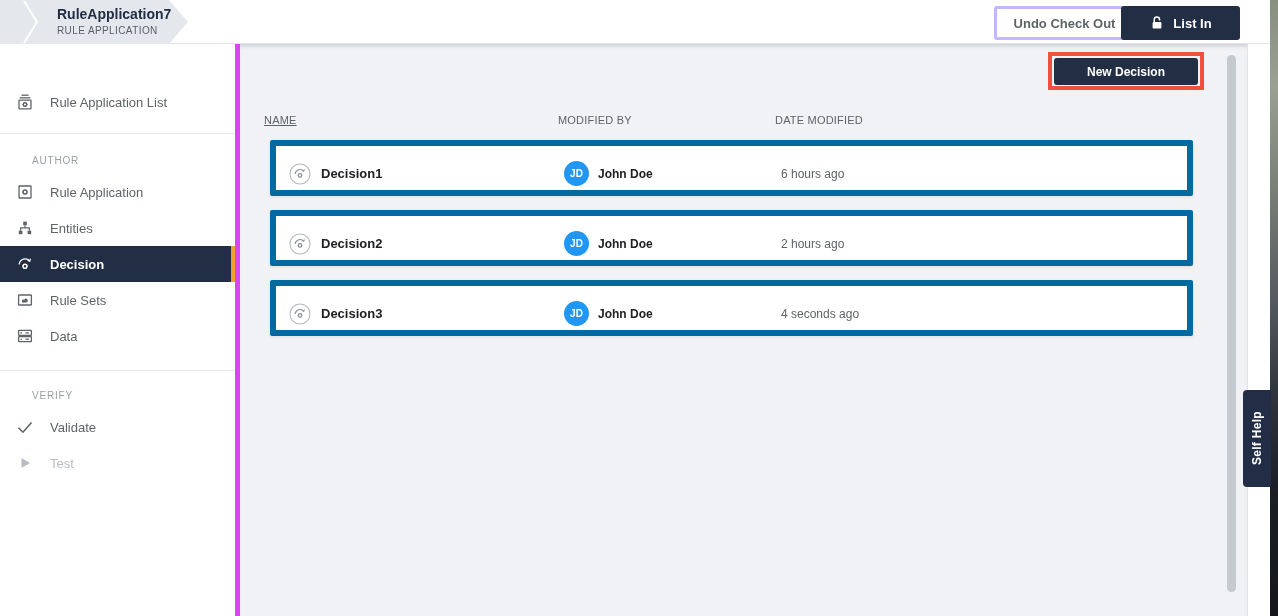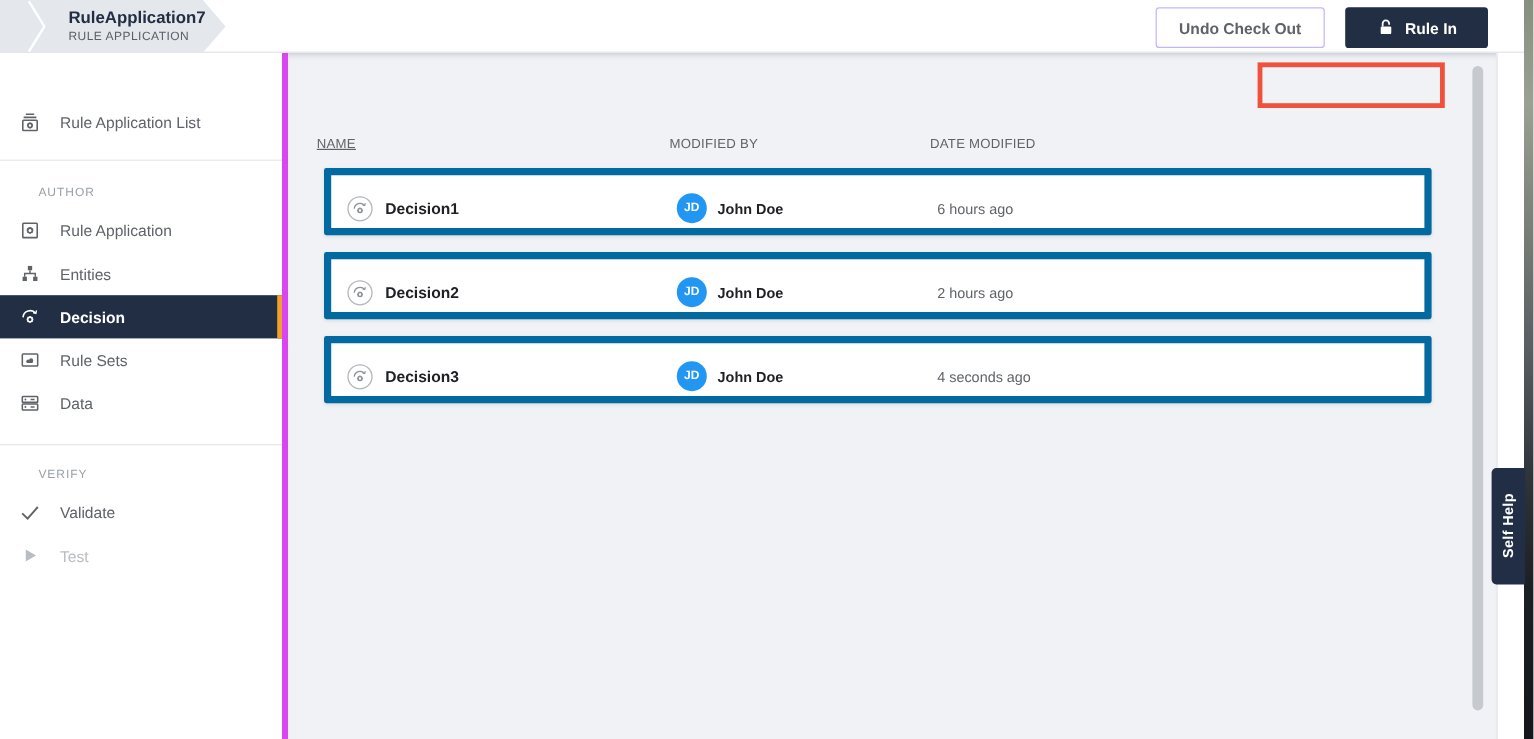--- a/index.html
+++ b/index.html
@@ -11,22 +11,22 @@
   .header { position:absolute; top:0; left:0; width:1270px; height:44px;
     background:#ffffff; border-bottom:1px solid #e1e3e6; z-index:5; }
   .crumb { position:absolute; top:0; left:0; width:188px; height:44px;
     background:#e4e7eb;
     clip-path:polygon(0 0, 169px 0, 188px 22px, 169px 44px, 0 44px);padding-left:12px; }
   .crumb-sep { position:absolute; left:23px; top:0; }
   .crumb-text { position:absolute; left:57px; top:6px; line-height:1.25; }
   .crumb-title { font-size:14px; font-weight:bold; color:#222e44; }
   .crumb-sub { font-size:10px; color:#5a6068; letter-spacing:.4px; margin-top:1px; }
 
-  .btn-undo { position:absolute; left:963px; top:6px; width:141px; height:34px;
-    background:#ffffff; border:1px solid #c4b5fd; border-radius:3px;
+  .btn-undo { position:absolute; left:994px; top:6px; width:141px; height:34px;
+    background:#ffffff; border:3px solid #c4b5fd; border-radius:3px;
     color:#5f6368; font-size:13px; font-weight:bold; display:flex;
     align-items:center; justify-content:center; cursor:pointer; }
   .btn-checkin { position:absolute; left:1121px; top:6px; width:119px; height:34px;
     background:#222e44; border:none; border-radius:3px; color:#ffffff;
     font-size:13px; font-weight:bold; display:flex; gap:8px;
     align-items:center; justify-content:center; cursor:pointer; }
 
   
   .sidebar { position:absolute; top:44px; left:0; width:240px; height:572px;
     background:#ffffff; border-right:5px solid #d946ef; z-index:4; }
@@ -102,21 +102,21 @@
         <div class="crumb-title">RuleApplication7</div>
         <div class="crumb-sub">RULE APPLICATION</div>
       </div>
     </div>
     <button class="btn-undo">Undo Check Out</button>
     <button class="btn-checkin">
       <svg width="16" height="16" viewBox="0 0 16 16">
         <path d="M5.2,7 V4.7 a2.7,2.7 0 0 1 5.4,0 v0.9" fill="none" stroke="#ffffff" stroke-width="1.5"></path>
         <rect x="3.6" y="7" width="8.8" height="6.4" rx="1" fill="#ffffff"></rect>
       </svg>
-      <span>Rule In</span>
+      <span>List In</span>
     </button>
   </div>
 
   <div class="sidebar">
     <div class="side-spacer-a"></div>
 
     <div class="side-item">
       <svg class="ic" viewBox="0 0 18 18" fill="none" stroke="#5f6368" stroke-width="1.3">
         <path d="M5.5,2.2 H12.5"></path>
           <path d="M3.7,4.8 H14.3"></path>
@@ -249,20 +249,21 @@
         <path d="M11,10 v0.9 M11,13.9 v0.9 M8.6,12.4 h0.9 M12.5,12.4 h0.9 M9.3,10.7 l0.6,0.6 M12.1,13.5 l0.6,0.6 M12.7,10.7 l-0.6,0.6 M9.9,13.5 l-0.6,0.6"></path>
       </svg>
       <span class="row-name">Decision3</span>
       <span class="avatar">JD</span>
       <span class="row-mod">John Doe</span>
       <span class="row-date">4 seconds ago</span>
     </div>
   </div>
 
   <div class="annotation"></div>
+  <button class="btn-new">New Decision</button>
 
   <div class="scroll-thumb"></div>
   <div class="self-help">
     <span>Self Help</span>
   </div>
   <div class="photo-edge"></div>
 
 </div>
 
 </body></html>

